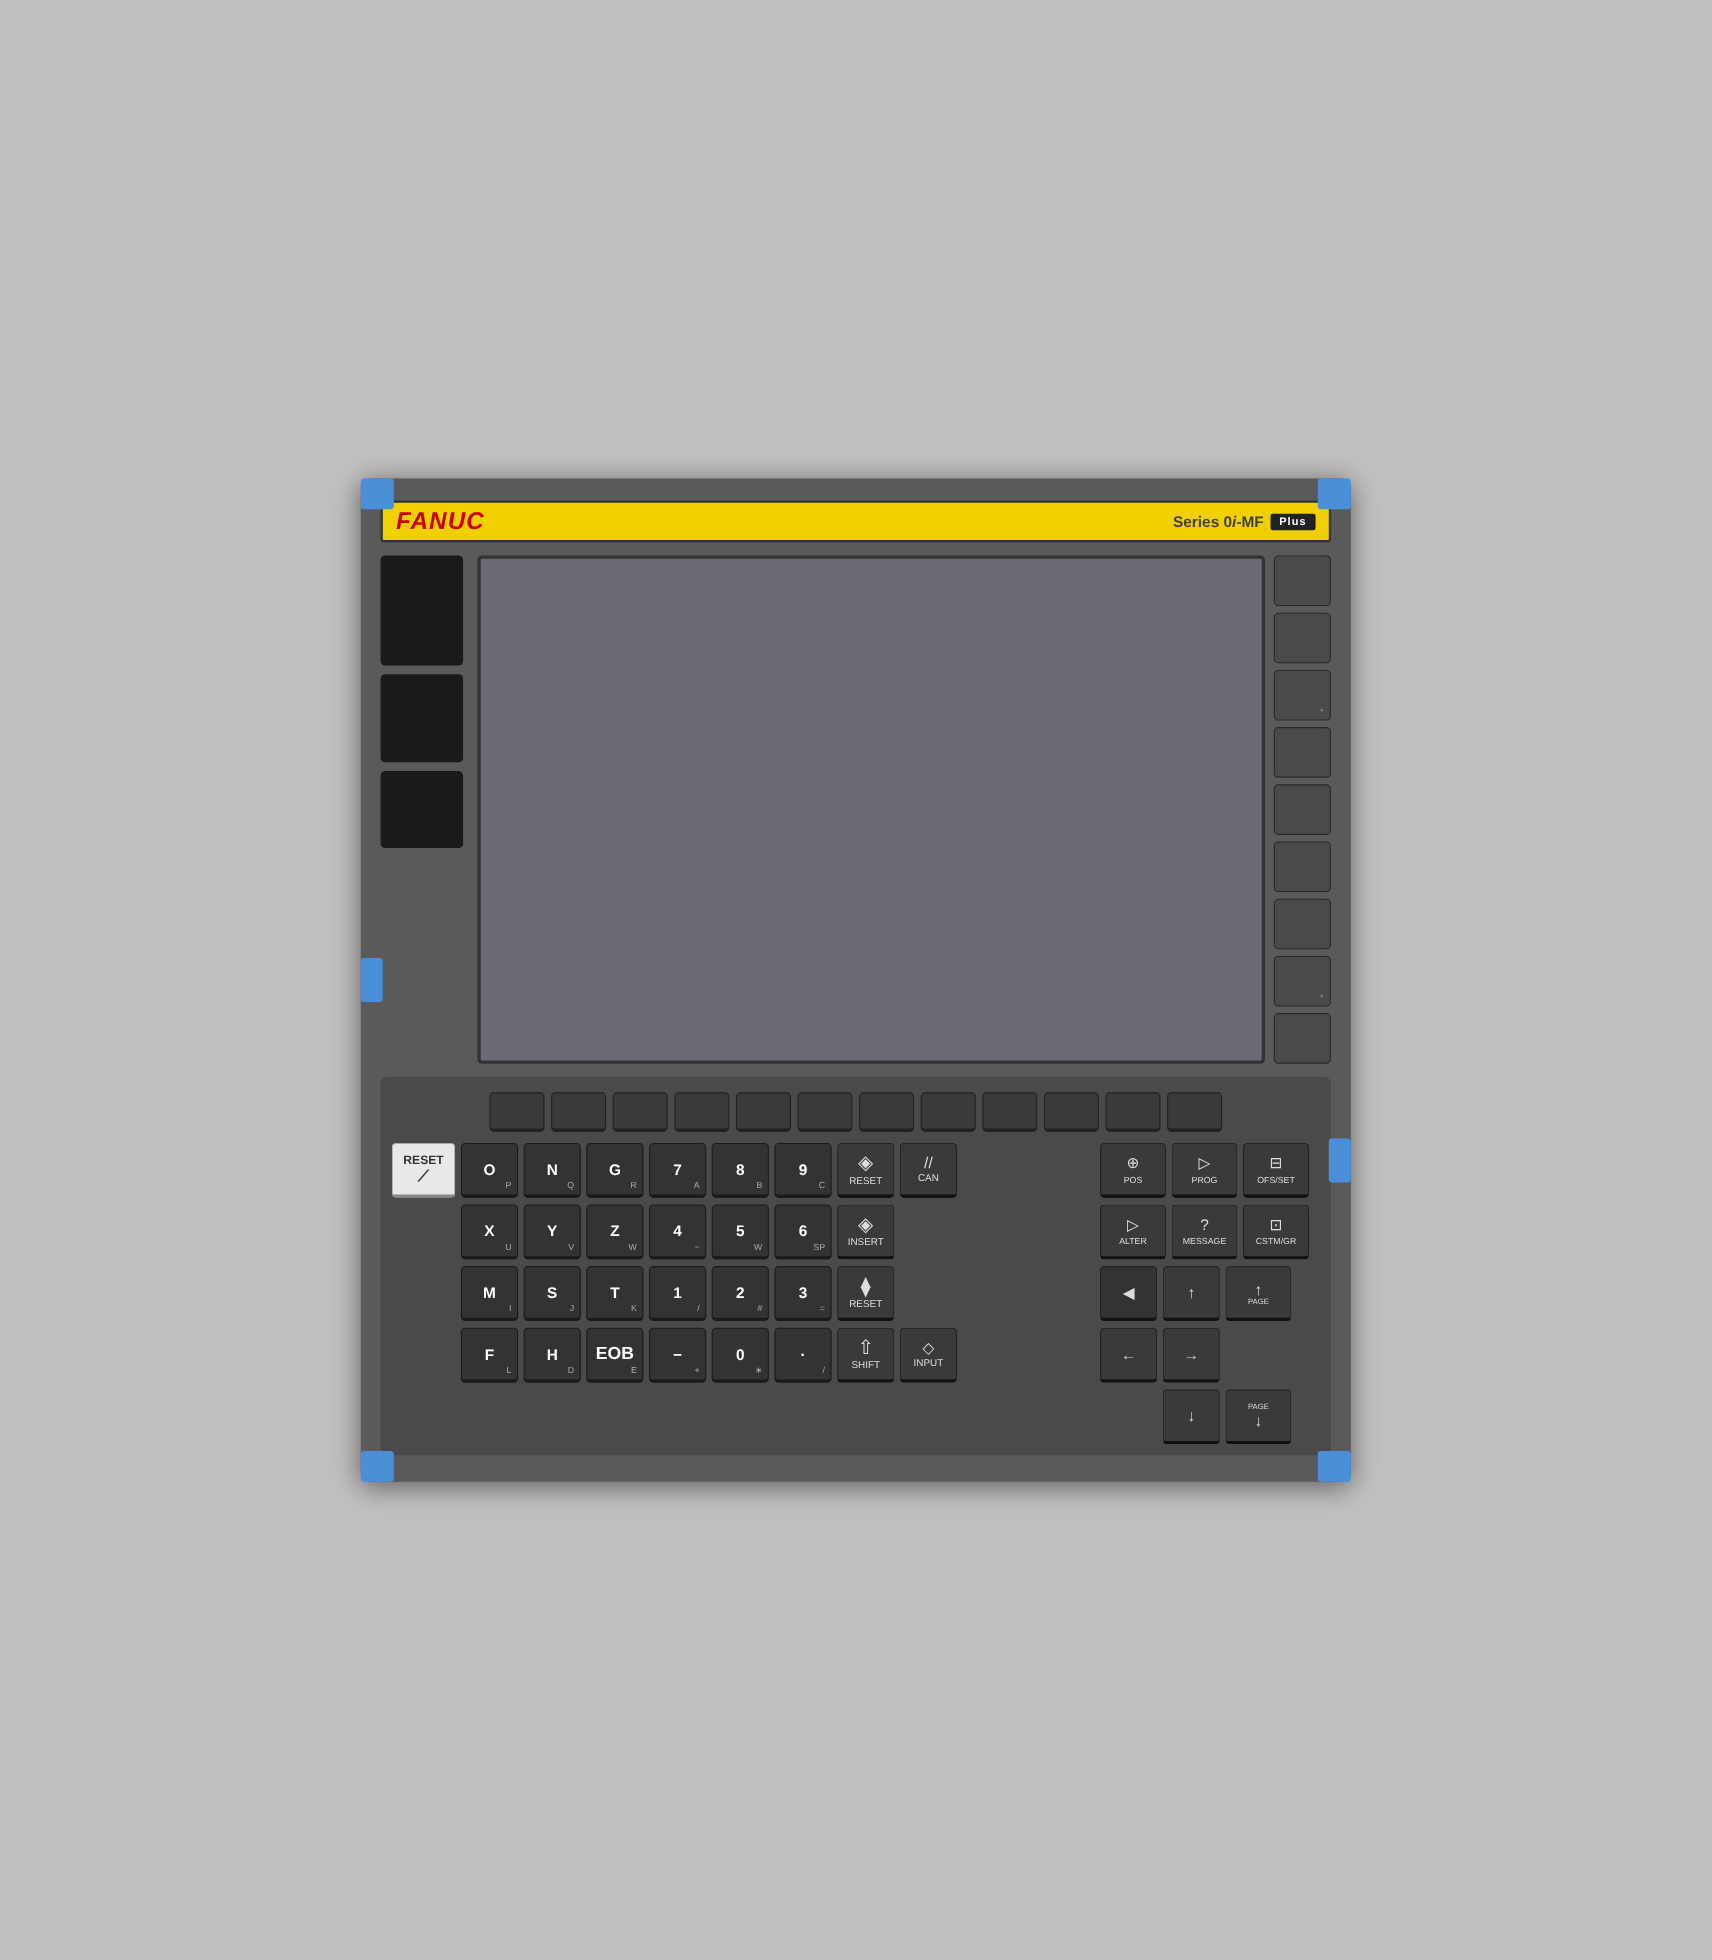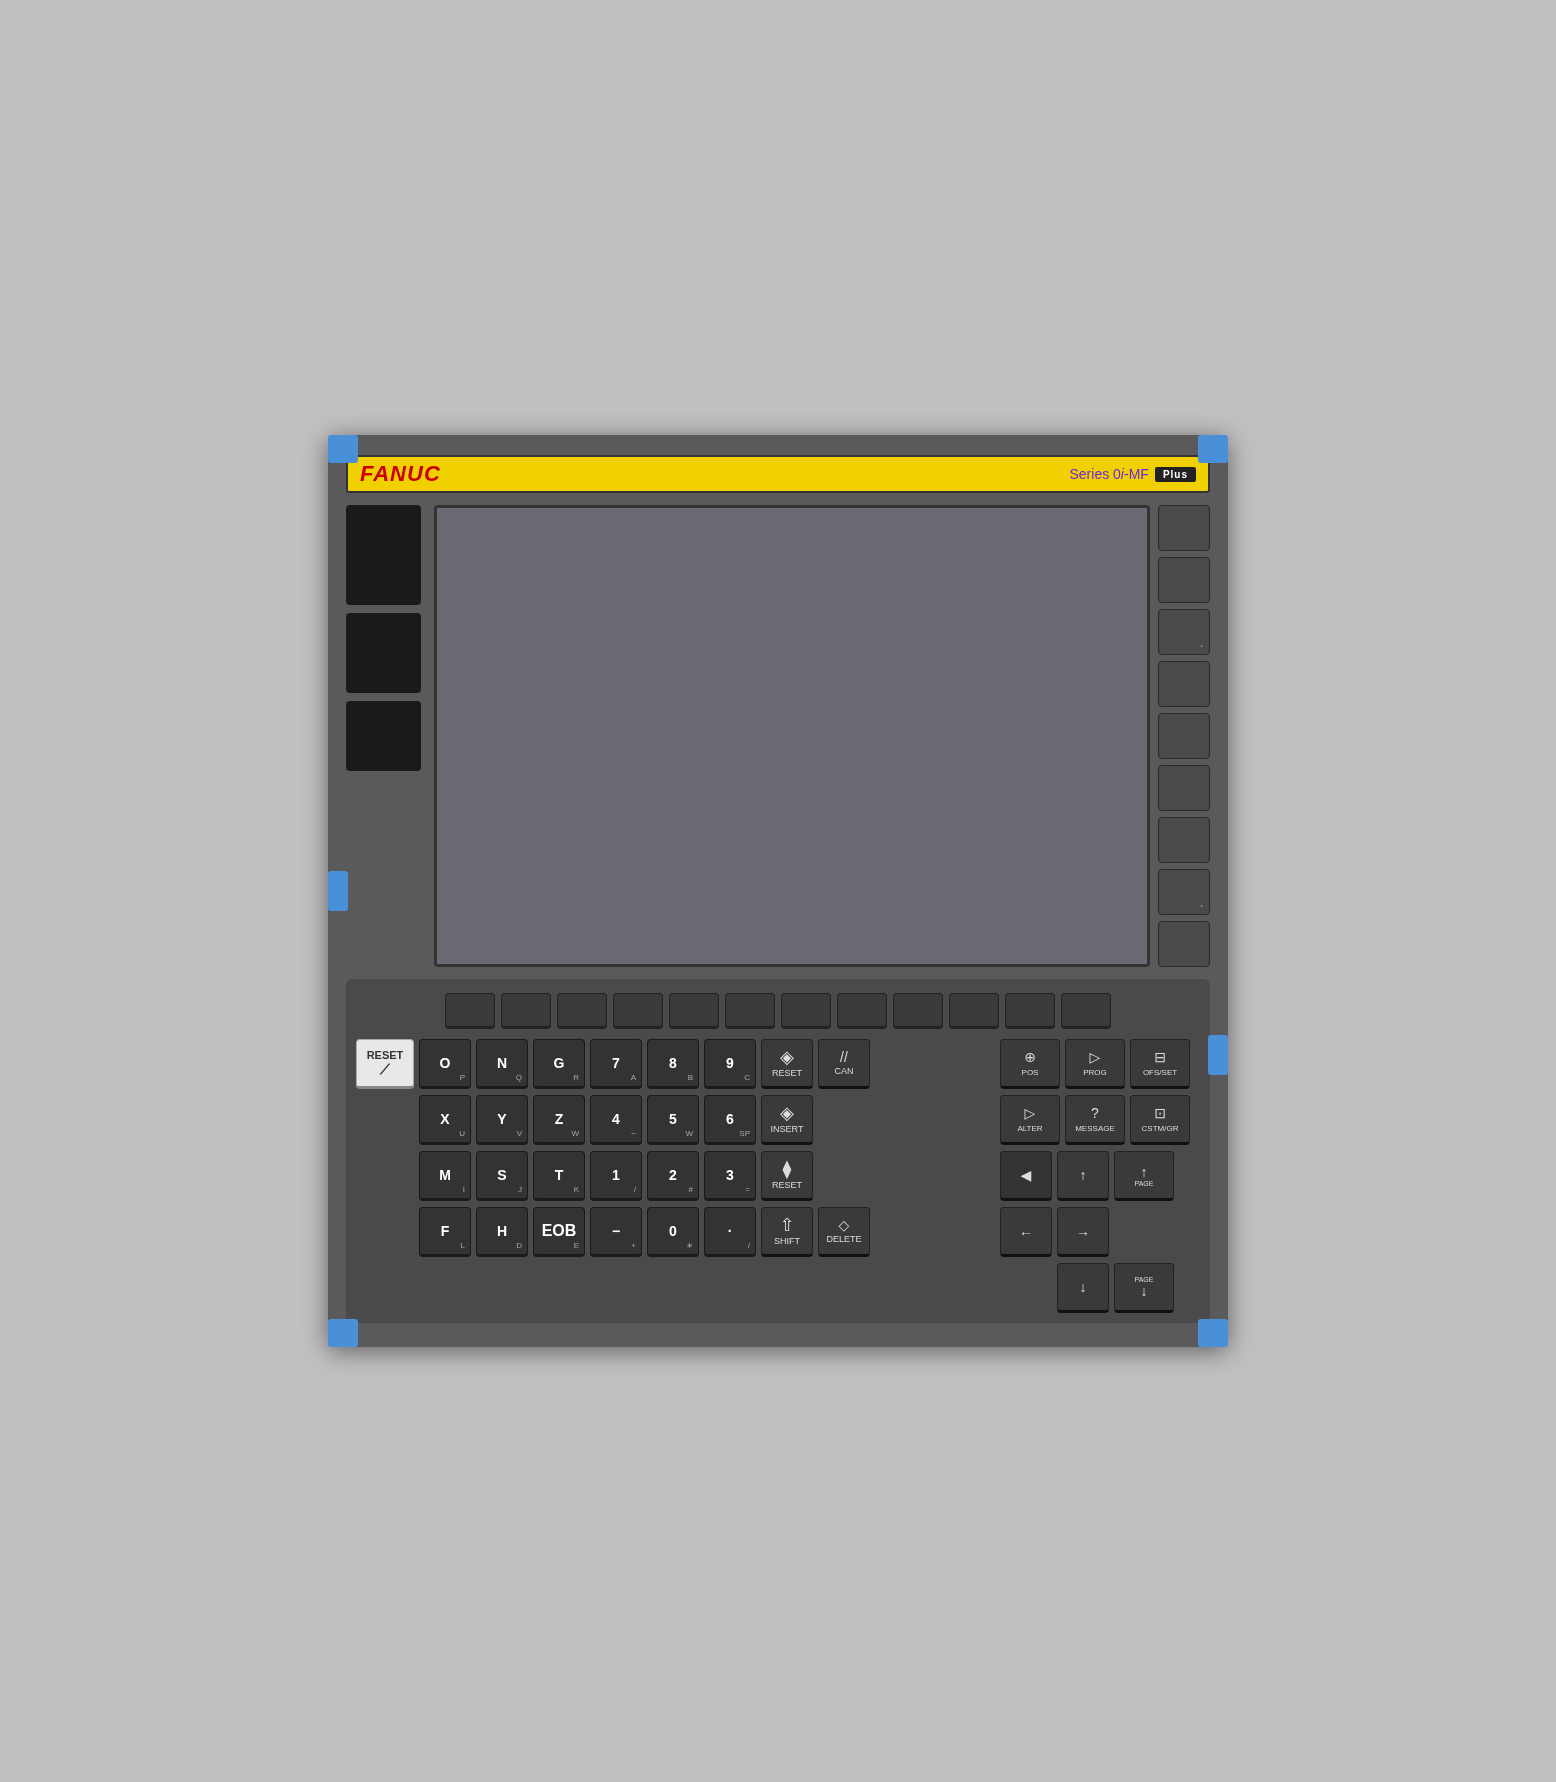--- a/index.html
+++ b/index.html
@@ -41,22 +41,22 @@
     }
     .brand-fanuc {
       color: #cc0000;
       font-weight: 900;
       font-size: 22px;
       font-style: italic;
       letter-spacing: 1px;
     }
     .brand-series {
       font-size: 14px;
-      font-weight: normal;
-      color: #6d28d9;
+      font-weight: bold;
+      color: #404040;
     }
     .brand-plus {
       background: #222;
       color: #fff;
       font-weight: 900;
       font-size: 10px;
       padding: 2px 8px;
       border-radius: 2px;
       margin-left: 6px;
       letter-spacing: 1px;
@@ -463,21 +463,21 @@
           <div class="key key-normal">
             <span class="key-main-label">·</span>
             <span class="key-sub-label">/</span>
           </div>
           <div class="fn-special">
             <span style="font-size:18px;">⇧</span>
             <span>SHIFT</span>
           </div>
           <div class="fn-special">
             <span style="font-size:14px;">◇</span>
-            <span>DELETE</span>
+            <span>INPUT</span>
           </div>
         </div>
       </div>
 
       <div class="nav-keys">
 
         <div class="right-fn-row">
           <div class="fn-nav">
             <div class="fn-nav-icon">⊕</div>
             <div>POS</div>

